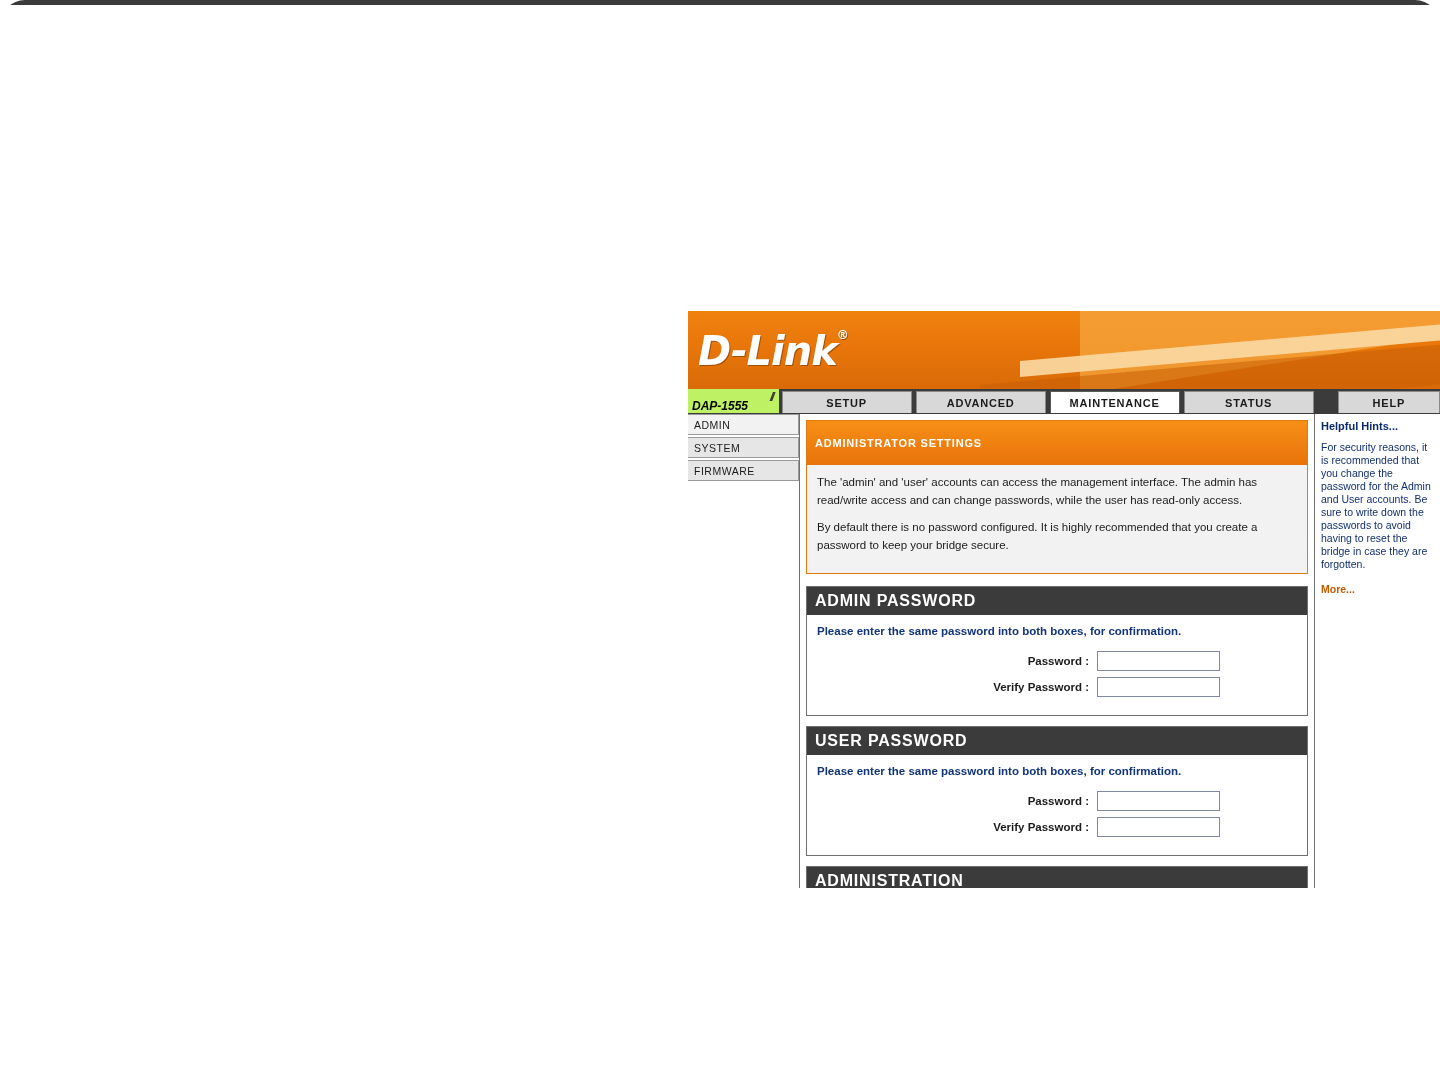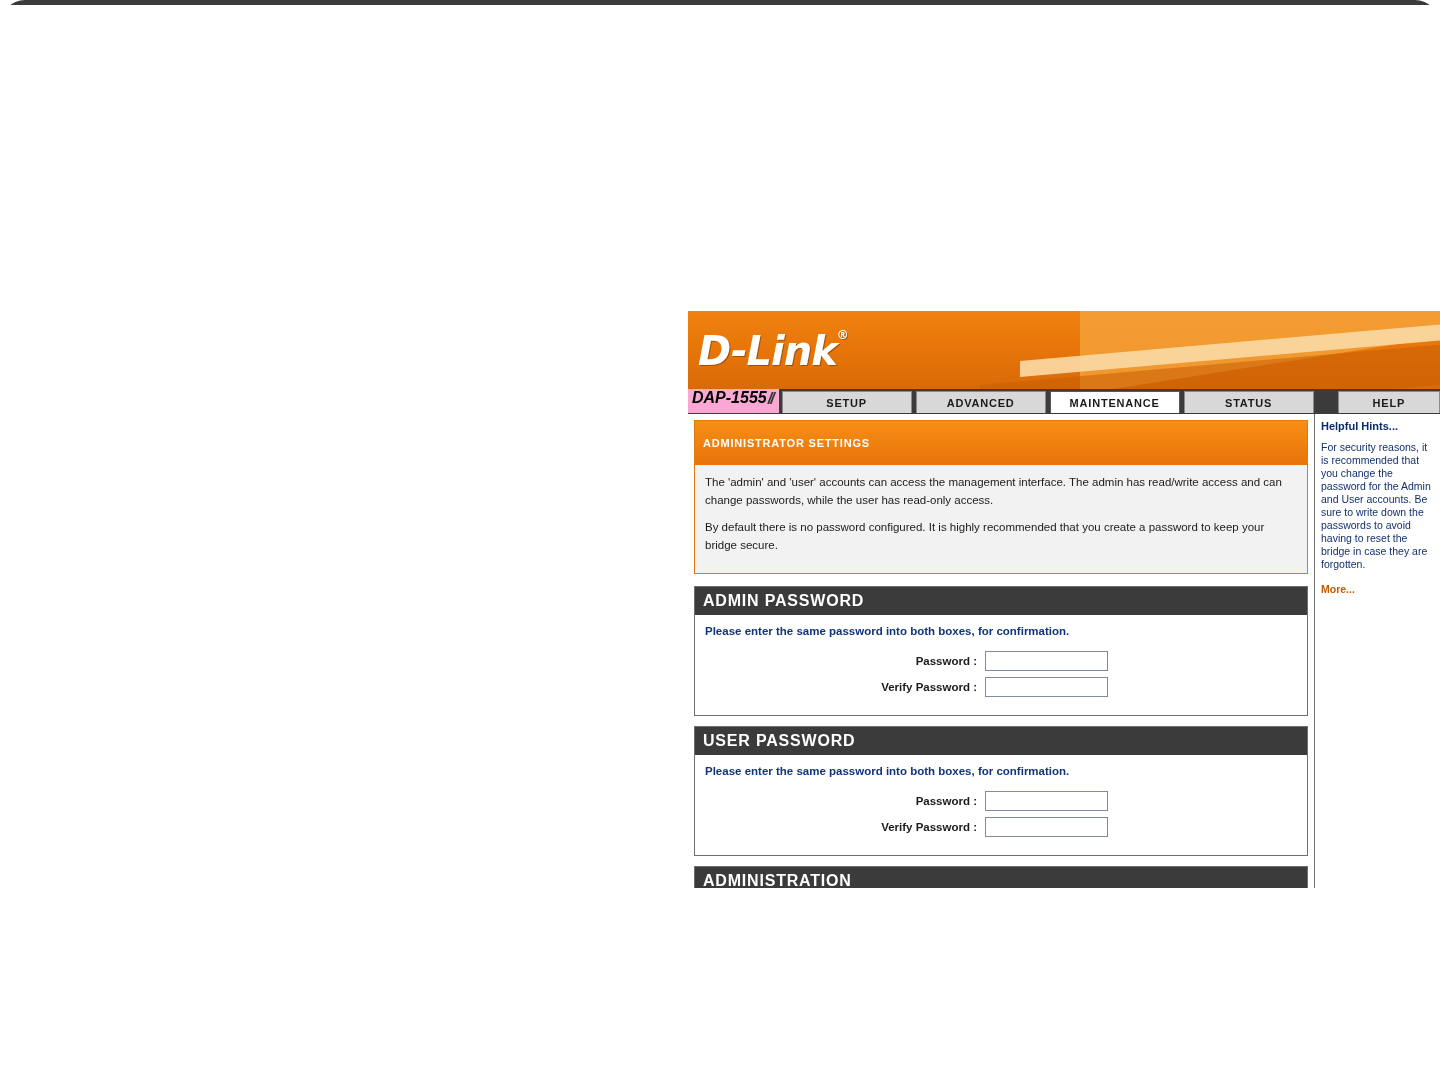--- a/index.html
+++ b/index.html
@@ -80,28 +80,28 @@
   
   .navbar {
     position: relative;
     height: 24px;
     background: #3b3b3b;
     display: flex;
     align-items: stretch;
   }
   .model {
     width: 112px;
-    background: #f9a8d4;
+    background: #bef264;
     border-right: 1px solid #3b3b3b;
     color: #000;
     font-style: italic;
     font-weight: bold;
-    font-size: 16px;
-    display: flex;
-    align-items: flex-start;
+    font-size: 12px;
+    display: flex;
+    align-items: flex-end;
     padding-left: 4px;
     box-sizing: border-box;
     position: relative;
   }
   .model .slash {
     position: absolute;
     right: 6px;
     top: 1px;
     font-style: italic;
     font-weight: bold;
@@ -339,20 +339,25 @@
         <div class="navtab">ADVANCED</div>
         <div class="navtab active">MAINTENANCE</div>
         <div class="navtab">STATUS</div>
         <div class="navtab spacer"></div>
       </div>
       <div class="navhelp">HELP</div>
     </div>
 
     <div class="bodyrow">
 
+      <div class="sidebar">
+        <div class="side-item active">ADMIN</div>
+        <div class="side-item">SYSTEM</div>
+        <div class="side-item">FIRMWARE</div>
+      </div>
 
       <div class="content">
 
         <div class="panel-orange">
           <div class="hdr">ADMINISTRATOR SETTINGS</div>
           <div class="bd">
             <p>The 'admin' and 'user' accounts can access the management interface. The admin has read/write access and can change passwords, while the user has read-only access.</p>
             <p>By default there is no password configured. It is highly recommended that you create a password to keep your bridge secure.</p>
           </div>
         </div>

